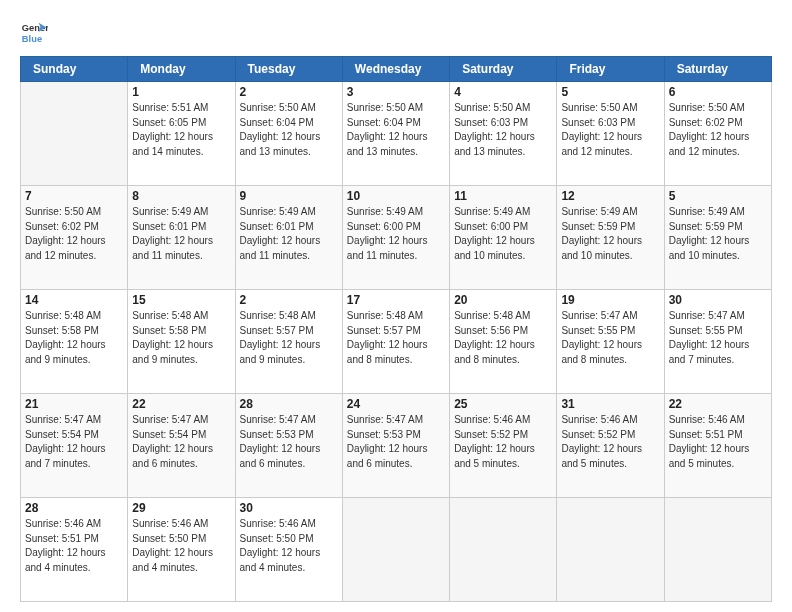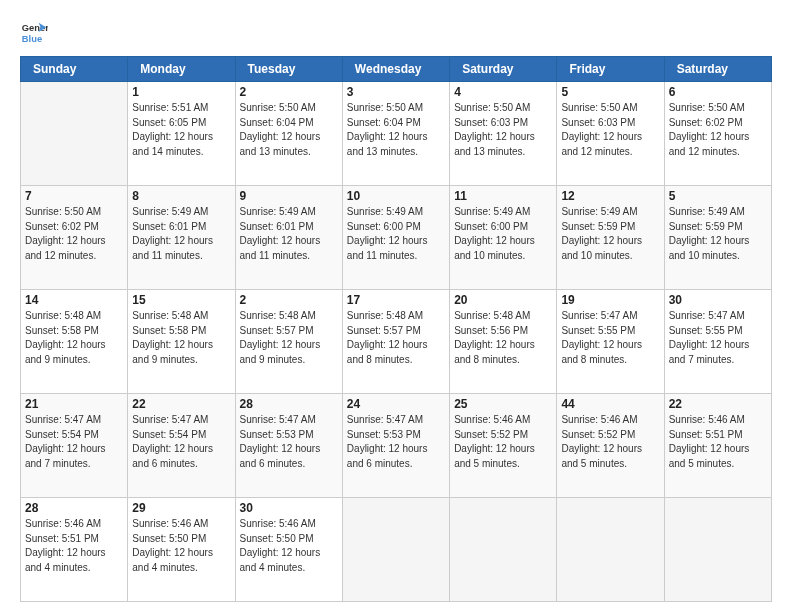--- a/index.html
+++ b/index.html
@@ -301,21 +301,21 @@
 and 6 minutes.</div>
           </td>
           <td>
             <span class="day-number">25</span>
             <div class="cell-info" style="white-space: pre-line;">Sunrise: 5:46 AM
 Sunset: 5:52 PM
 Daylight: 12 hours
 and 5 minutes.</div>
           </td>
           <td>
-            <span class="day-number">44</span>
+            <span class="day-number">31</span>
             <div class="cell-info" style="white-space: pre-line;">Sunrise: 5:46 AM
 Sunset: 5:52 PM
 Daylight: 12 hours
 and 5 minutes.</div>
           </td>
           <td>
             <span class="day-number">22</span>
             <div class="cell-info" style="white-space: pre-line;">Sunrise: 5:46 AM
 Sunset: 5:51 PM
 Daylight: 12 hours

